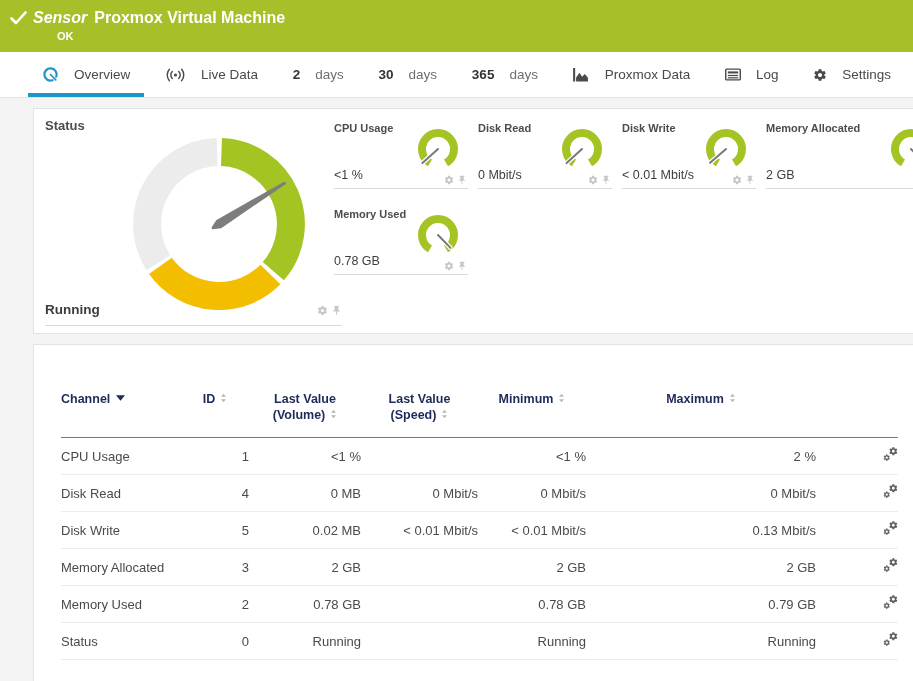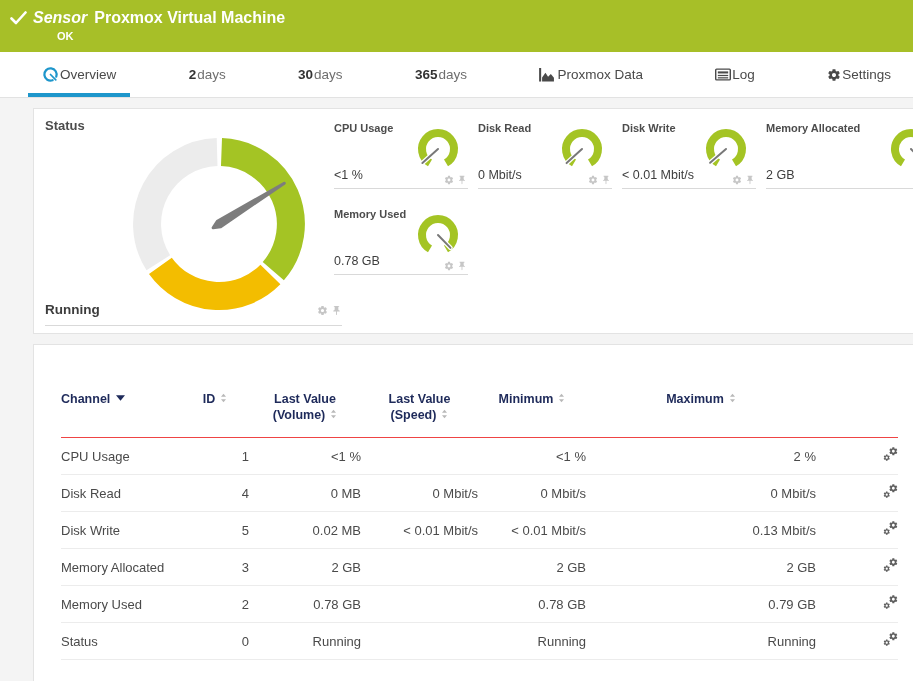--- a/index.html
+++ b/index.html
@@ -11,21 +11,21 @@
   
   .topbar { height:52px; background:#a7bf28; color:#fff; display:flex; padding:8px 0 0 10px; }
   .topbar .check { margin:3px 6px 0 0; flex:0 0 auto; }
   .title-row { font-size:16px; line-height:19px; white-space:nowrap; }
   .title-kind { font-style:italic; font-weight:600; margin-right:7px; }
   .title-name { font-weight:700; }
   .ok-line { font-size:11px; font-weight:700; margin:3px 0 0 24px; }
   
   .tabbar { height:46px; background:#fff; display:flex; align-items:stretch;
     justify-content:space-between; padding:0 8px 0 28px; border-bottom:1px solid #e2e2e2; }
-  .tab { display:flex; align-items:center; gap:1px; padding:0 14px; font-size:13.5px;
+  .tab { display:flex; align-items:center; gap:15px; padding:0 14px; font-size:13.5px;
     color:#4a4a4a; position:relative; cursor:pointer; white-space:nowrap; }
   .tab.active::after { content:""; position:absolute; left:0; right:0; bottom:0; height:4px; background:#1e96cb; }
   .tab .num { font-weight:700; color:#333; }
   .tab .unit { color:#6e6e6e; }
   .tab-icon { color:#4a4a4a; flex:0 0 auto; }
   .tab-icon.blue { color:#1e96cb; }
   
   .content { position:absolute; top:98px; left:0; right:0; bottom:0; background:#f4f4f4; }
   .card { position:absolute; left:33px; width:909px; background:#fff; border:1px solid #e3e3e3; }
   .card-gauges { top:10px; height:226px; }
@@ -120,20 +120,26 @@
 </header>
 
 <nav class="tabbar">
   <div class="tab active">
     <svg class="tab-icon blue" width="17" height="17">
         <use href="#sym-gauge"></use>
       </svg>
     <span>Overview</span>
   </div>
   <div class="tab">
+    <svg class="tab-icon" width="21" height="14">
+        <use href="#sym-live"></use>
+      </svg>
+    <span>Live Data</span>
+  </div>
+  <div class="tab">
     <span class="num">2</span>
     <span class="unit">days</span>
   </div>
   <div class="tab">
     <span class="num">30</span>
     <span class="unit">days</span>
   </div>
   <div class="tab">
     <span class="num">365</span>
     <span class="unit">days</span>

